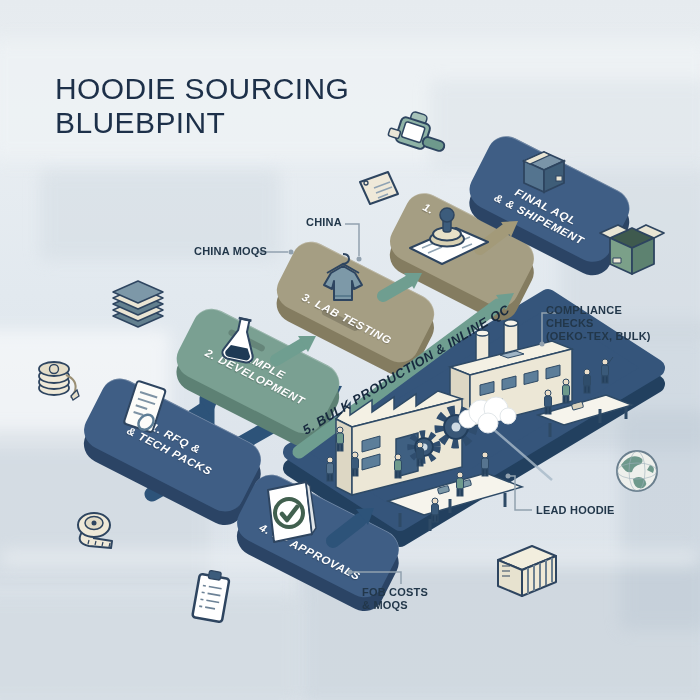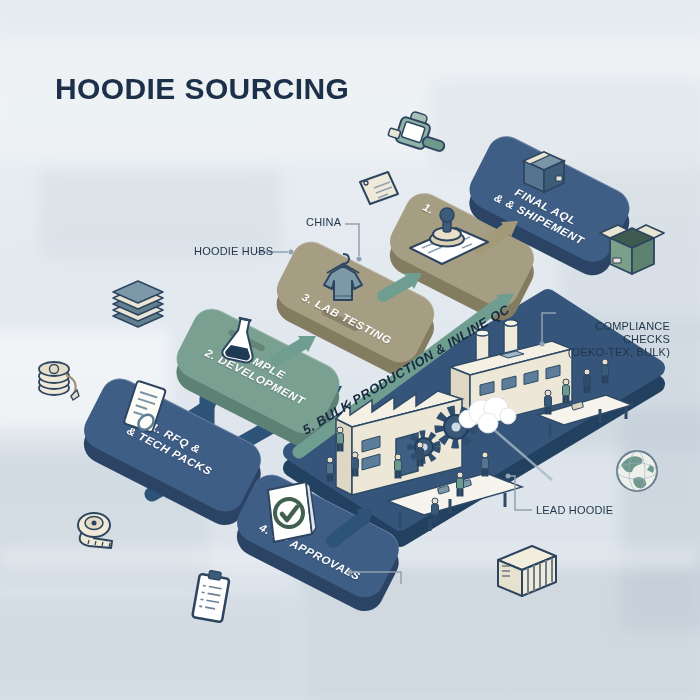--- a/index.html
+++ b/index.html
@@ -3,40 +3,40 @@
 <meta charset="utf-8">
 <style>
   html,body{margin:0;padding:0;background:#cfd8e0;}
   #canvas{position:relative;width:700px;height:700px;overflow:hidden;
     font-family:"Liberation Sans",sans-serif;
     background:linear-gradient(180deg,#e6ebef 0%,#e9eef2 16%,#e2e9ef 42%,#dde4eb 66%,#dfe6ec 100%);}
   .abs{position:absolute;}
   .blur{position:absolute;filter:blur(8px);border-radius:6px;}
   
   #title{left:55px;top:72px;z-index:8;color:var(--title-text,#1d3049);
-    font-size:30px;font-weight:700;letter-spacing:.4px;line-height:1.12;}
+    font-size:30px;font-weight:400;letter-spacing:.4px;line-height:1.12;}
   #title span{display:block;}
   
   .plat{position:absolute;z-index:2;}
   .rot27{transform:rotate(27deg) scaleY(.94);}
   .p-side{position:absolute;inset:0;transform:translate(6px,13px);border-radius:20px;}
   .p-top{position:absolute;inset:0;border-radius:20px;box-shadow:inset 0 1px 0 rgba(255,255,255,.25);}
   .p-label{position:absolute;inset:0;display:flex;flex-direction:column;align-items:center;justify-content:center;
     color:#fff;font-weight:700;font-style:italic;font-size:11.5px;letter-spacing:.7px;line-height:1.3;text-align:center;
     text-shadow:0 1px 1px rgba(0,0,0,.25);}
   .p-label--corner{align-items:flex-start;justify-content:flex-start;padding:8px 0 0 16px;}
   .slot{position:absolute;width:40px;height:7px;border-radius:4px;background:rgba(0,0,0,.17);}
   
   #bulk-label{left:256px;top:362px;width:300px;z-index:5;transform:rotate(-31deg);
     color:var(--bulk-label,#17293e);font-size:13px;font-weight:700;font-style:italic;
     letter-spacing:.5px;text-align:center;}
   
-  .ann{position:absolute;z-index:7;color:var(--label-text,#22374a);font-size:11px;font-weight:400;
+  .ann{position:absolute;z-index:7;color:var(--label-text,#22374a);font-size:11px;font-weight:700;
     letter-spacing:.2px;line-height:1.2;white-space:nowrap;}
-  .ann.center{text-align:right;white-space:normal;margin-top:16px;}
+  .ann.center{text-align:left;white-space:normal;}
   svg{display:block;}
   .lay1{z-index:1}.lay15{z-index:2}.lay3{z-index:3}.lay4{z-index:4}.lay5{z-index:5}.lay6{z-index:6}
 </style>
 </head>
 <body>
 
 <div id="canvas">
 
   <div>
     <div class="blur" style="left:-10px;top:40px;width:720px;height:120px;background:#f0f4f6;opacity:.7"></div>
@@ -47,20 +47,21 @@
     <div class="blur" style="left:480px;top:320px;width:230px;height:130px;background:#c2cdd7;opacity:.45"></div>
     <div class="blur" style="left:560px;top:170px;width:150px;height:170px;background:#ccd5dd;opacity:.45"></div>
     <div class="blur" style="left:300px;top:555px;width:410px;height:150px;background:#c5cfd8;opacity:.55"></div>
     <div class="blur" style="left:-20px;top:595px;width:320px;height:110px;background:#ced7de;opacity:.6"></div>
     <div class="blur" style="left:620px;top:410px;width:90px;height:220px;background:#b9c6d2;opacity:.4"></div>
     <div class="blur" style="left:0px;top:550px;width:700px;height:16px;background:#eef2f5;opacity:.6"></div>
   </div>
 
   <div class="abs" id="title">
     <span>HOODIE SOURCING</span>
+    <span>BLUEBPINT</span>
   </div>
 
   <svg class="abs lay1" style="left:0;top:0" width="700" height="700" viewBox="0 0 700 700">
     <polygon points="292,468 548,314 656,384 400,538" fill="var(--platform-navy-side)" stroke="var(--platform-navy-side)" stroke-width="18" stroke-linejoin="round"></polygon>
     <polygon points="292,452 548,298 656,368 400,522" fill="var(--platform-navy)" stroke="var(--platform-navy)" stroke-width="18" stroke-linejoin="round"></polygon>
     <path d="M462,402 L552,480" stroke="#a8bac9" stroke-width="2.5" opacity=".8"></path>
   </svg>
 
   <svg class="abs lay15" style="left:0;top:0" width="700" height="700" viewBox="0 0 700 700">
     <g>
@@ -448,20 +449,24 @@
     <g fill="var(--callout)">
       <circle cx="359" cy="259" r="2.5"></circle>
         <circle cx="291" cy="252" r="2.5"></circle>
       <circle cx="542" cy="344" r="2.5"></circle>
         <circle cx="508" cy="476" r="2.5"></circle>
         <circle cx="350" cy="572" r="2.5"></circle>
     </g>
   </svg>
 
   <div class="ann" style="left:306px;top:216px">CHINA</div>
-  <div class="ann" style="left:194px;top:245px">HOODIE HUBS</div>
+  <div class="ann" style="left:194px;top:245px">CHINA MOQS</div>
   <div class="ann center" style="left:546px;top:304px;width:124px">
     <span>COMPLIANCE CHECKS</span><br>
     <span>(OEKO-TEX, BULK)</span>
   </div>
   <div class="ann" style="left:536px;top:504px">LEAD HOODIE</div>
+  <div class="ann center" style="left:362px;top:586px;width:84px">
+    <span>FOB COSTS</span><br>
+    <span>&amp; MOQS</span>
+  </div>
 
 </div>
 
 </body></html>

